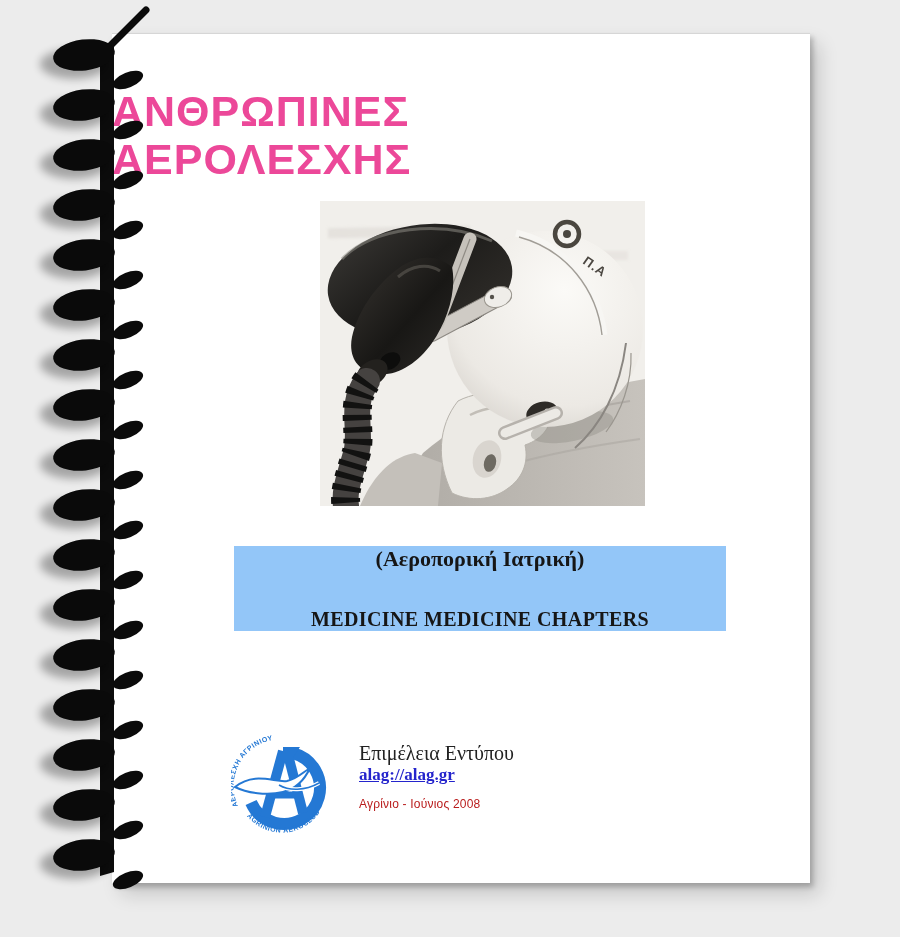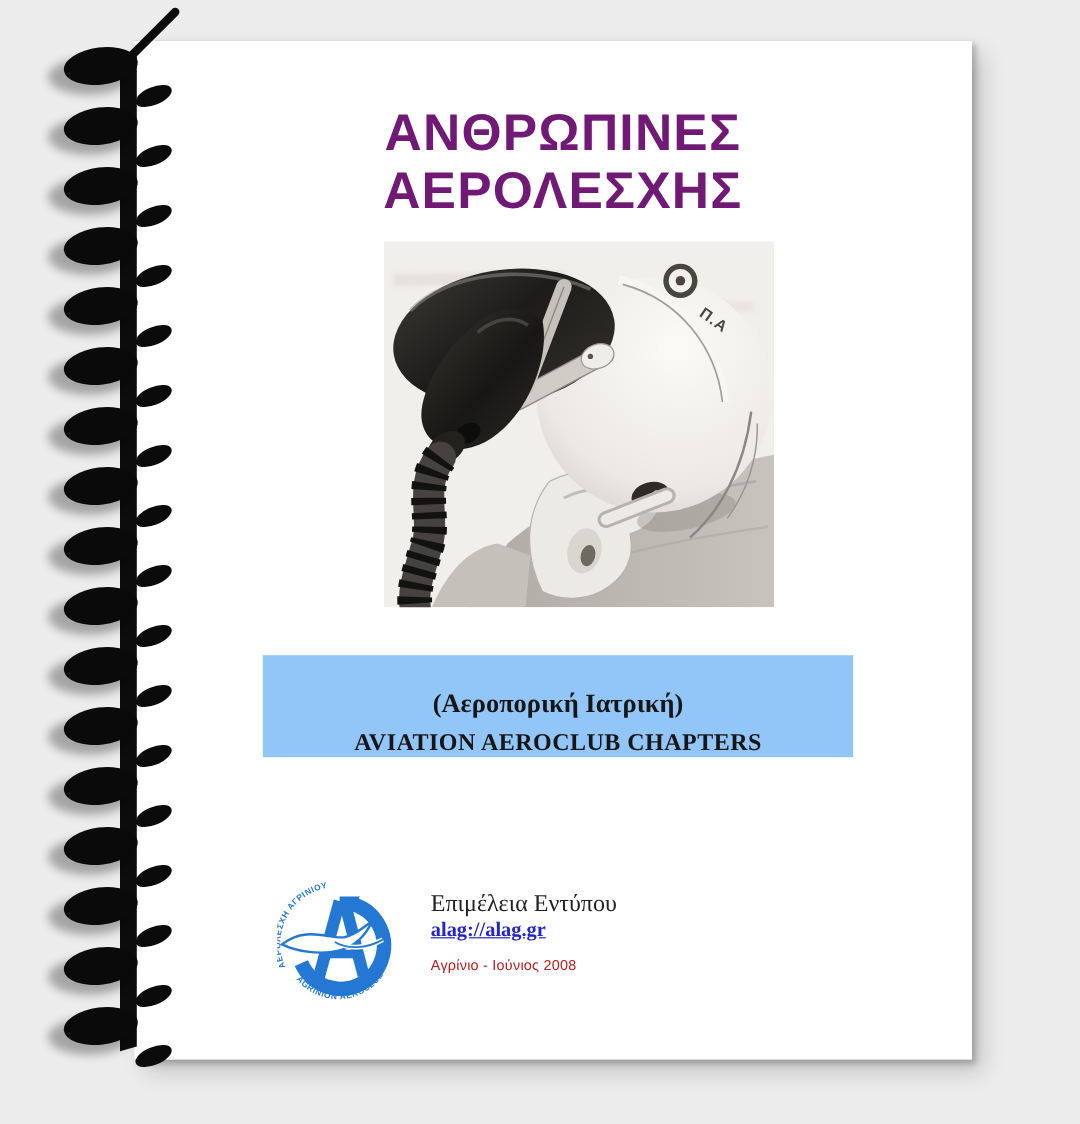--- a/index.html
+++ b/index.html
@@ -13,33 +13,33 @@
   .page{
     position:absolute;left:112px;top:33px;width:698px;height:849px;
     background:#ffffff;
     border-top:1px solid #d6d6d6;
     box-shadow:3px 4px 5px rgba(0,0,0,.22), 9px 11px 18px rgba(0,0,0,.16);
   }
   
   .binding{position:absolute;left:0;top:0;width:900px;height:937px;pointer-events:none;}
   
   .title{
-    position:absolute;top:53px;left:16px;right:0;margin:0;
-    text-align:center;color:#701a75;
+    position:absolute;top:53px;left:0;right:0;margin:0;
+    text-align:left;color:#ec4899;
     font-size:43px;line-height:48px;font-weight:bold;letter-spacing:1px;
   }
   .title span{display:block;}
   
   .photo{position:absolute;left:208px;top:167px;width:325px;height:305px;margin:0;}
   .photo svg{display:block;}
   
   .banner{
-    position:absolute;left:107px;top:512px;width:492px;height:85px;
+    position:absolute;left:122px;top:512px;width:492px;height:85px;
     background:#93c6f8;
-    display:flex;flex-direction:column;justify-content:flex-end;align-items:center;
+    display:flex;flex-direction:column;justify-content:space-between;align-items:center;
     gap:9px;
   }
   .banner p{margin:0;font-family:"Liberation Serif",serif;font-weight:bold;color:#161616;}
   .banner .banner-line1{font-size:22px;}
   .banner .banner-line2{font-size:20px;letter-spacing:.4px;}
   
   .footer{
     position:absolute;left:119px;top:701px;width:560px;
     display:flex;align-items:flex-start;gap:22px;
   }
@@ -157,21 +157,21 @@
         <g>
           <ellipse cx="52" cy="172" rx="17" ry="12" fill="#23211e" transform="rotate(-35 52 172)"></ellipse>
           <path d="M 47 180 C 28 205 44 232 35 256 C 29 277 24 290 26 305" stroke="#454240" stroke-width="26" fill="none" stroke-linecap="round"></path>
           <path d="M 47 180 C 28 205 44 232 35 256 C 29 277 24 290 26 305" stroke="#121211" stroke-width="29" fill="none" stroke-dasharray="5.5 6.5"></path>
         </g>
       </svg>
     </figure>
 
     <div class="banner">
       <p class="banner-line1">(Αεροπορική Ιατρική)</p>
-      <p class="banner-line2">AVIATION AEROCLUB CHAPTERS</p>
+      <p class="banner-line2">MEDICINE MEDICINE CHAPTERS</p>
     </div>
 
     <div class="footer">
 
       <svg class="logo" width="106" height="106" viewBox="0 0 106 106" xmlns="http://www.w3.org/2000/svg">
         <defs>
           <path id="logoArcTop" d="M 7 71 A 47 47 0 0 1 68 8" fill="none"></path>
           <path id="logoArcBottom" d="M 16 81 A 45 45 0 0 0 92 71" fill="none"></path>
         </defs>
         <g>

